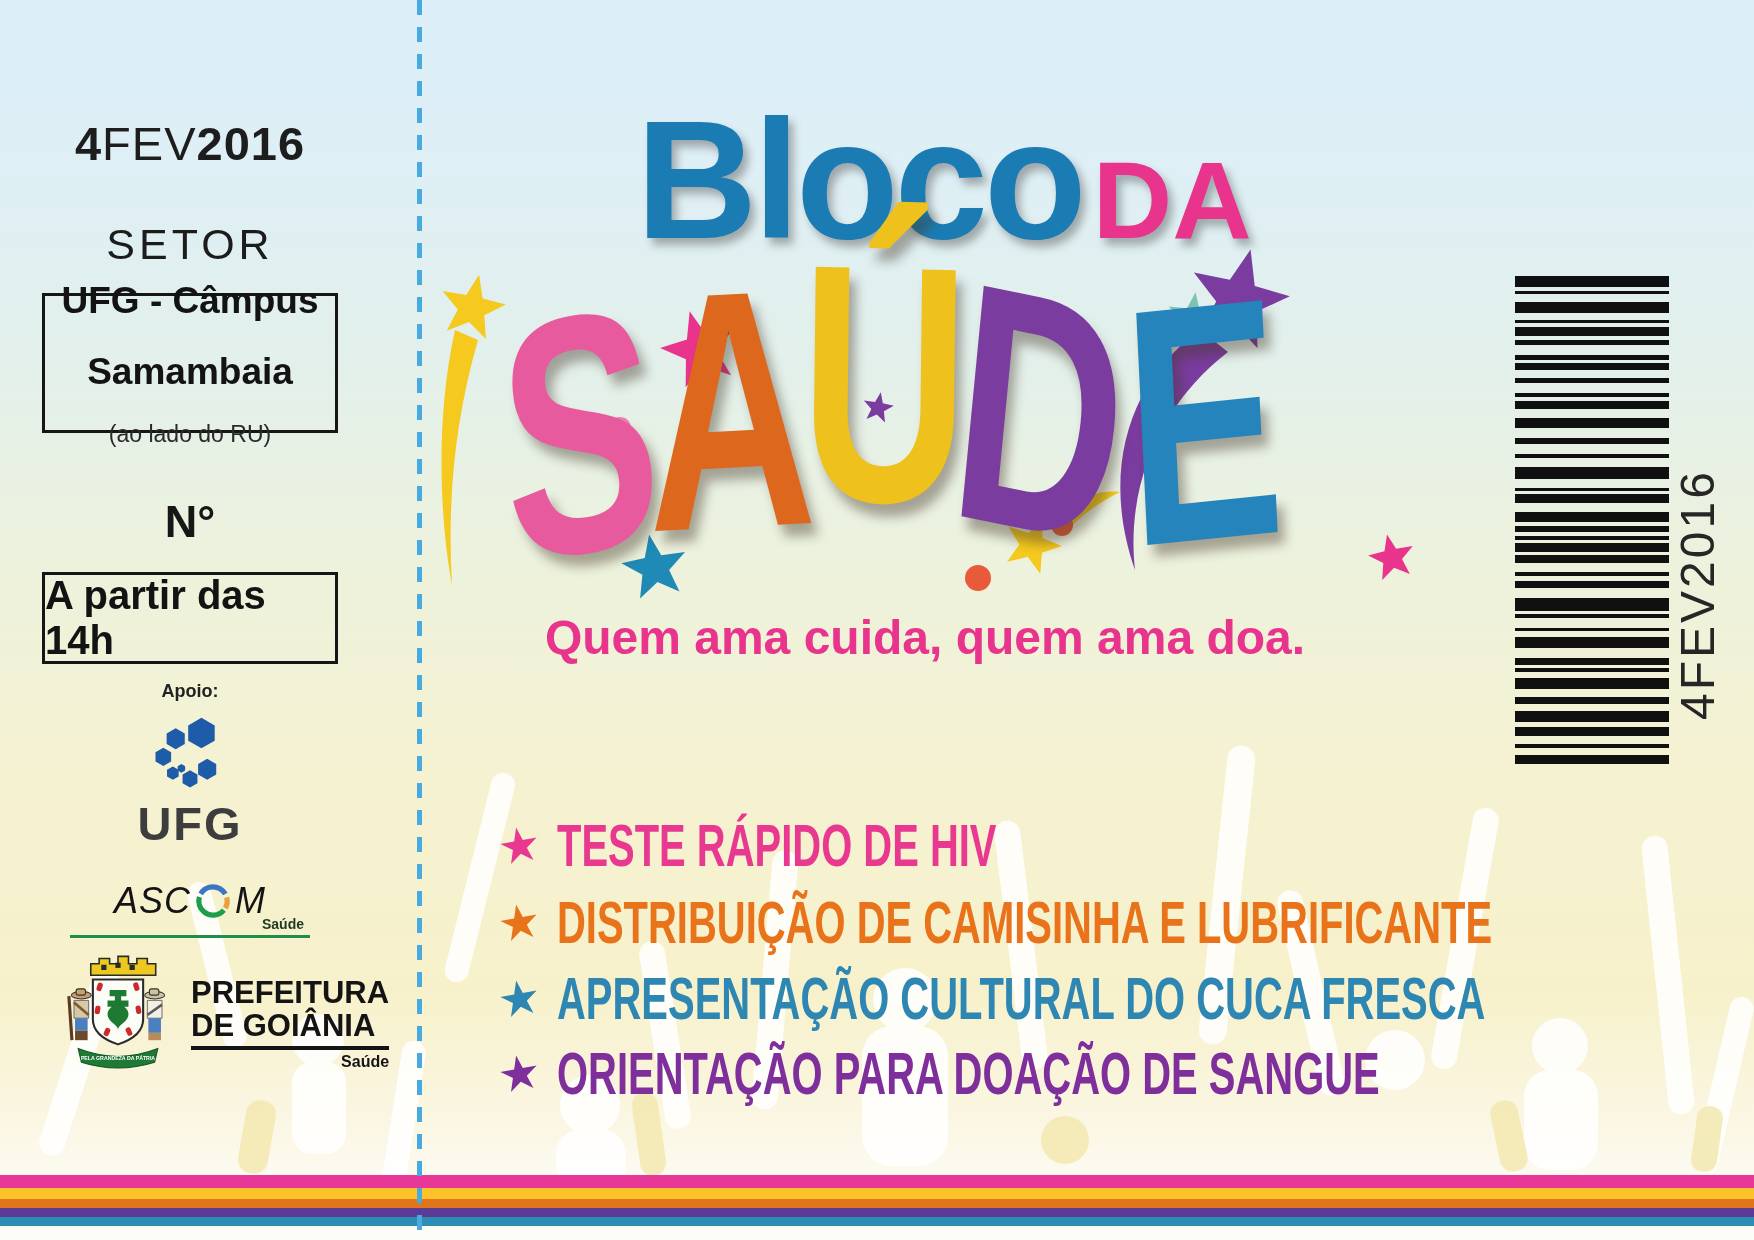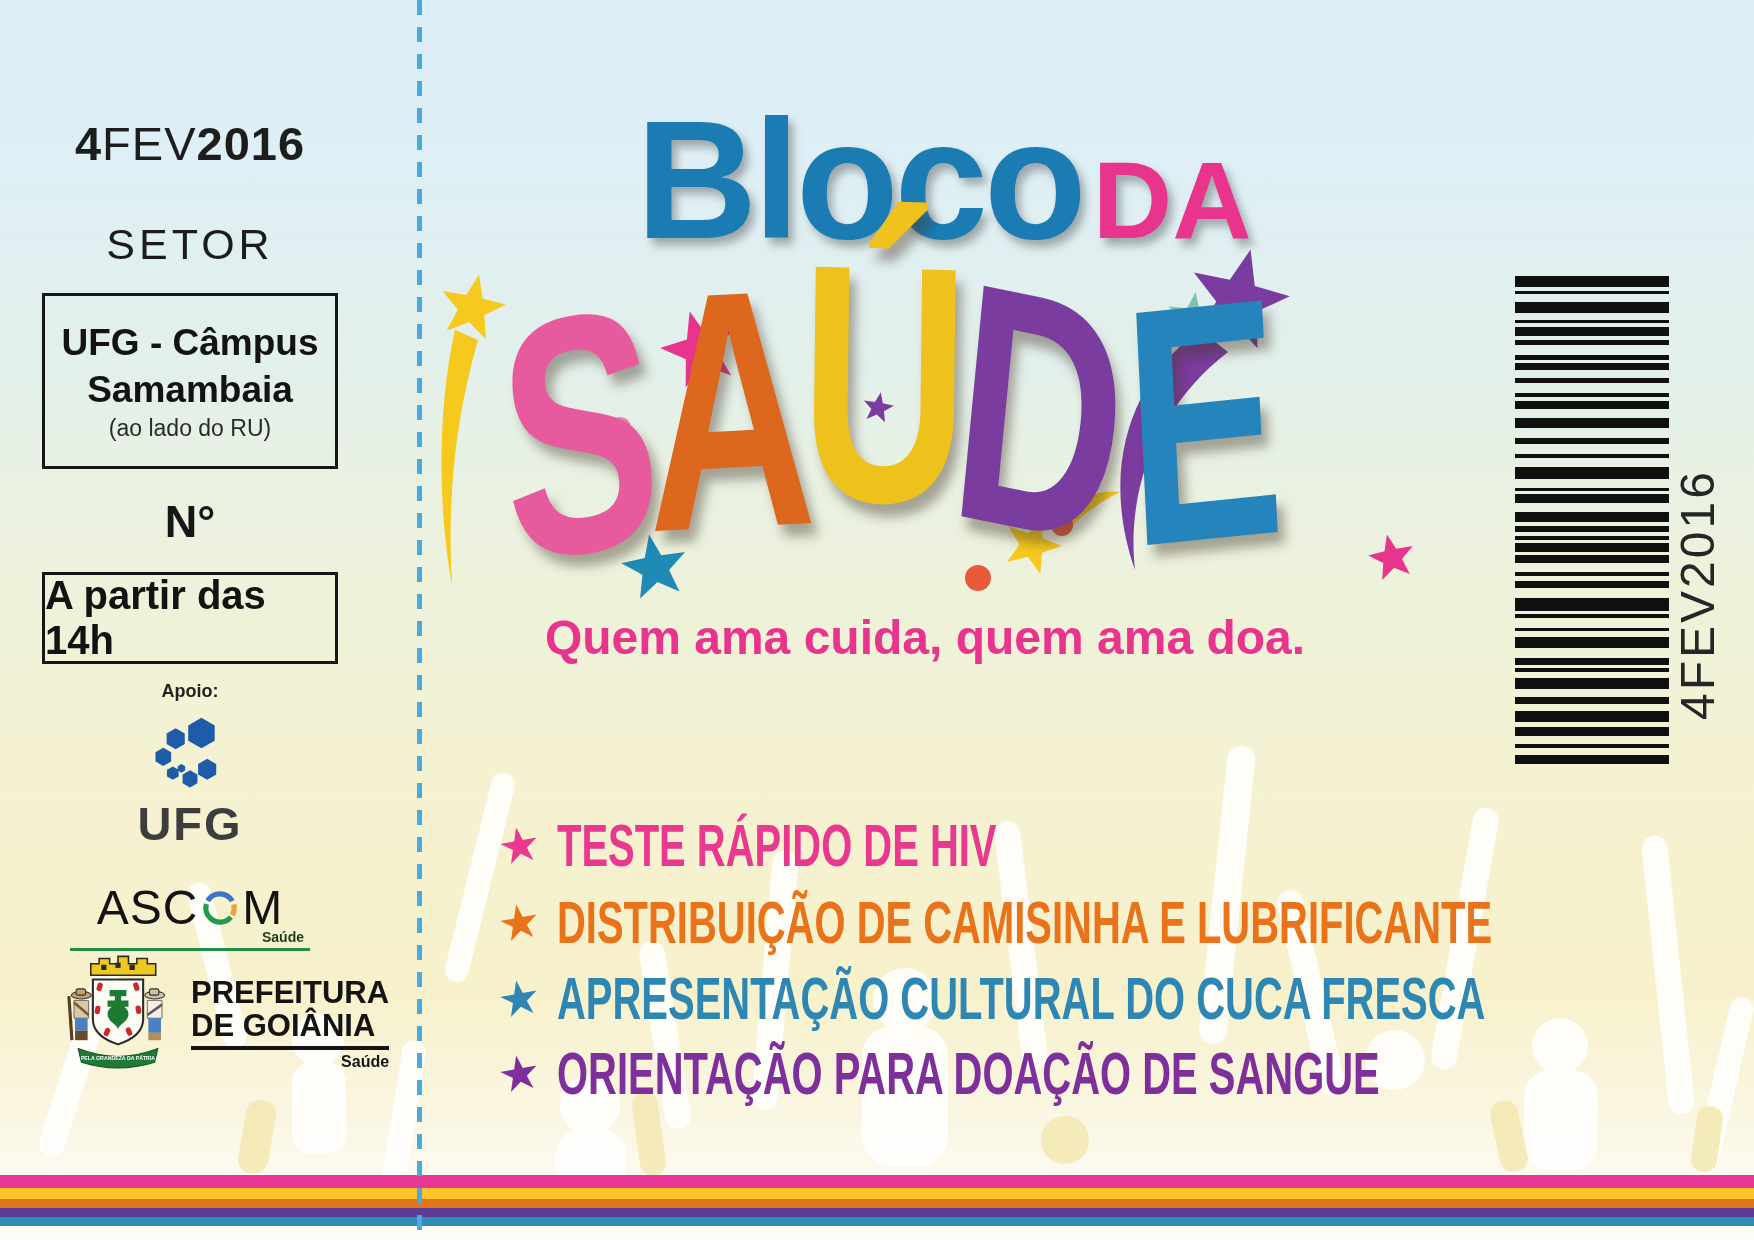--- a/index.html
+++ b/index.html
@@ -21,32 +21,32 @@
   #stripes     { z-index:5; }
   #perforation { z-index:6; }
 
   
   .stub-text { color:#222; text-align:center; }
   #stub-date { left:0; top:116px; width:380px; font-size:47px; letter-spacing:1px; color:#1d1d1d; }
   #stub-date .b { font-weight:700; }
   #stub-date .r { font-weight:400; }
   #setor { left:0; top:220px; width:380px; font-size:43px; font-weight:400; letter-spacing:4px; color:#1c1c1c; }
   .stub-box { border:3px solid #161616; left:42px; width:296px; display:flex; flex-direction:column; align-items:center; justify-content:center; }
-  #location-box { top:293px; height:176px; line-height:1.28; }
+  #location-box { top:293px; height:140px; line-height:1.28;gap:24px; }
   #location-box .bold { font-size:37px; font-weight:700; color:#131313; }
   #location-box .light { font-size:23px; font-weight:300; color:#2a2a2a; }
   #numero { left:0; top:496px; width:380px; font-size:45px; font-weight:600; color:#161616; }
   #time-box { top:527px; height:92px; font-size:40px; font-weight:700; color:#131313;margin-top:45px; }
   #apoio { left:0; top:681px; width:380px; font-size:18px; font-weight:700; color:#222; }
   #ufg-logo { left:147px; top:714px; }
   #ufg-text { left:0; top:796px; width:380px; font-size:47px; font-weight:700; letter-spacing:2px; color:#3d3d3d; }
   #realizacao { left:0; top:845px; width:380px; font-size:28px; color:#222; }
   #ascom { left:70px; top:880px; width:240px; text-align:center; }
   #ascom-row { display:flex; align-items:center; justify-content:center; }
-  #ascom-row .letters { font-size:48px; font-weight:500; letter-spacing:1px; color:#141414; }
+  #ascom-row .letters { font-size:36px; font-weight:500; letter-spacing:1px; color:#141414;font-style:italic; }
   #ascom-sub { font-size:14px; font-weight:700; color:#1d3a1d; text-align:right; margin:-6px 6px 0 0; }
   #ascom-line { height:3px; background:#1e8e4a; margin-top:3px; }
   #crest-row { left:55px; top:948px; display:flex; align-items:flex-start; }
   #pref-textcol { margin:28px 0 0 10px; }
   .pref-line { font-size:31px; font-weight:800; letter-spacing:0; color:#141414; line-height:1.08; white-space:nowrap; }
   .pref-underline { border-bottom:4px solid #141414; padding-bottom:3px; }
   #pref-sub { font-size:16px; font-weight:700; color:#141414; text-align:right; margin-top:3px; }
 
   
   #perforation {

